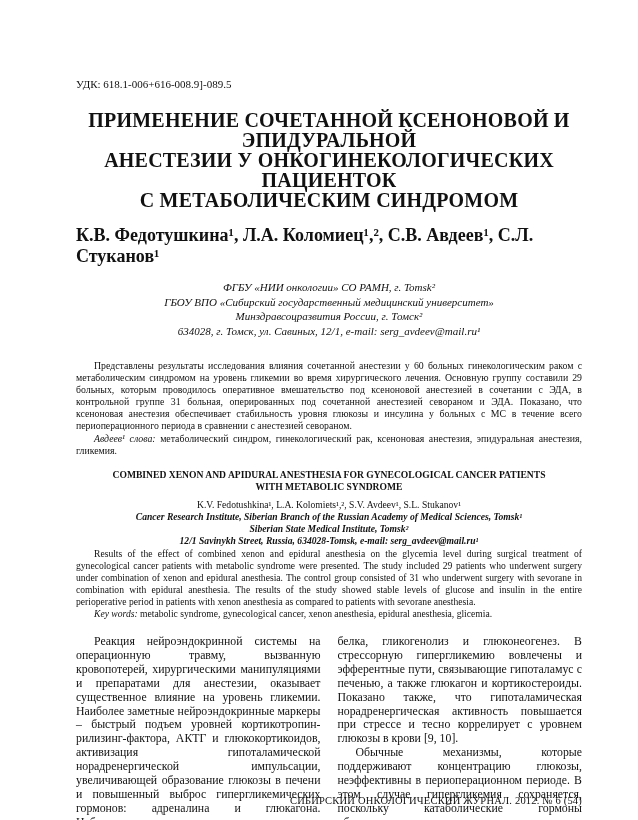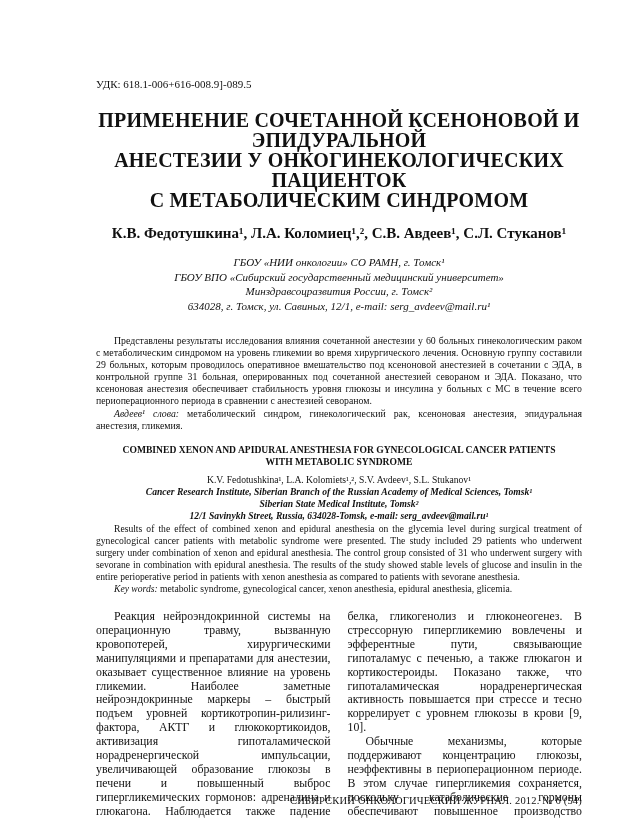--- a/index.html
+++ b/index.html
@@ -5,38 +5,38 @@
   * { margin: 0; padding: 0; box-sizing: border-box; }
   html, body { background: #e9e9e9; }
   .page {
     position: relative;
     width: 638px;
     height: 820px;
     margin: 0 auto;
     background: #ffffff;
     color: #111111;
     font-family: "Liberation Serif", "DejaVu Serif", serif;
-    padding: 78px 56px 0 96px;
+    padding: 78px 56px 0 76px;
     overflow: hidden;
   }
   .udk {
     font-size: 11px;
     margin-bottom: 20px;
   }
   .title {
     text-align: center;
     font-weight: bold;
     font-size: 20px;
     line-height: 20px;
     letter-spacing: 0.2px;
   }
   .authors {
-    text-align: center;
+    text-align: left;
     font-weight: bold;
-    font-size: 15px;
+    font-size: 18px;
     margin-top: 15px;
     font-family: Liberation Serif, serif;
   }
   .affiliations {
     text-align: center;
     font-style: italic;
     font-size: 11px;
     line-height: 14.5px;
     margin-top: 13px;
   }
@@ -94,21 +94,21 @@
 
   <div class="title">
     <div>ПРИМЕНЕНИЕ СОЧЕТАННОЙ КСЕНОНОВОЙ И ЭПИДУРАЛЬНОЙ</div>
     <div>АНЕСТЕЗИИ У ОНКОГИНЕКОЛОГИЧЕСКИХ ПАЦИЕНТОК</div>
     <div>С МЕТАБОЛИЧЕСКИМ СИНДРОМОМ</div>
   </div>
 
   <div class="authors">К.В. Федотушкина¹, Л.А. Коломиец¹,², С.В. Авдеев¹, С.Л. Стуканов¹</div>
 
   <div class="affiliations">
-    <div>ГБОУ «НИИ онкологии» СО РАМН, г. Томск¹</div>
+    <div>ФГБУ «НИИ онкологии» СО РАМН, г. Tomsk²</div>
     <div>ГБОУ ВПО «Сибирский государственный медицинский университет»</div>
     <div>Минздравсоцразвития России, г. Томск²</div>
     <div>634028, г. Томск, ул. Савиных, 12/1, e-mail: serg_avdeev@mail.ru¹</div>
   </div>
 
   <div class="abstract-ru">
     <div class="para">Представлены результаты исследования влияния сочетанной анестезии у 60 больных гинекологическим раком с метаболическим синдромом на уровень гликемии во время хирургического лечения. Основную группу составили 29 больных, которым проводилось оперативное вмешательство под ксеноновой анестезией в сочетании с ЭДА, в контрольной группе 31 больная, оперированных под сочетанной анестезией севораном и ЭДА. Показано, что ксеноновая анестезия обеспечивает стабильность уровня глюкозы и инсулина у больных с МС в течение всего периоперационного периода в сравнении с анестезией севораном.</div>
     <div class="keywords-ru"><span class="kw-label">Авдеев¹ слова:</span><span> метаболический синдром, гинекологический рак, ксеноновая анестезия, эпидуральная анестезия, гликемия.</span></div>
   </div>
 

